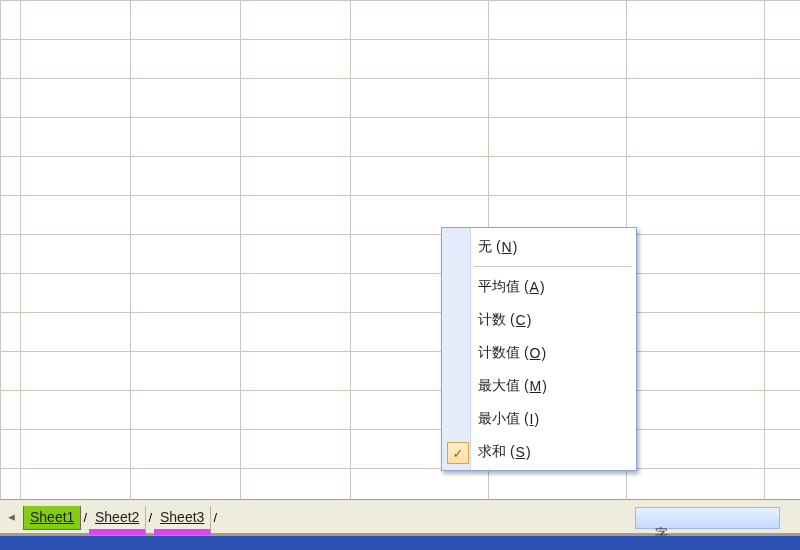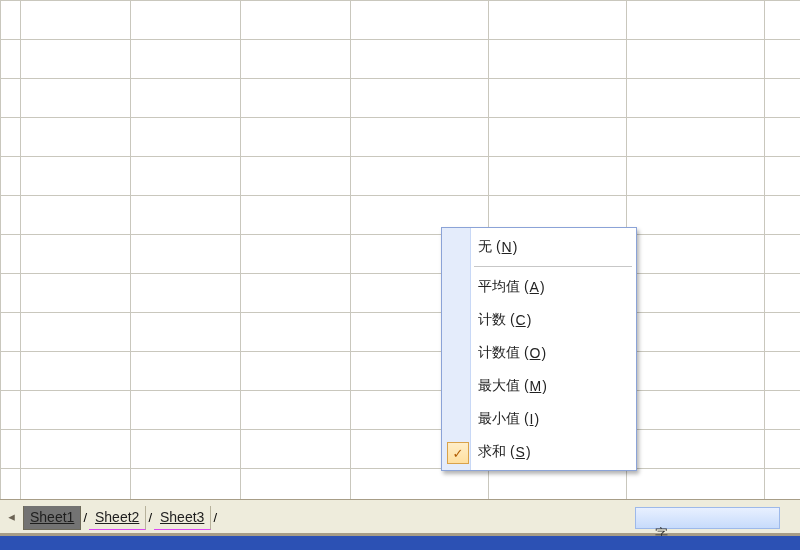--- a/index.html
+++ b/index.html
@@ -49,24 +49,24 @@
     display: flex;
     justify-content: center;
     color: #6b6354;
   }
   .tab {
     padding: 3px 6px 4px 6px;
     color: #1e1e1e;
     font-family: "SimSun","宋体",sans-serif;
     font-size: 14px;
     border-right: 1px solid #b7b29b;
-    border-bottom: 1px solid #d946ef;
+    border-bottom: 6px solid #d946ef;
   }
   .tab.active {
-    background: #737373;
+    background: #84cc16;
     border: 1px solid #6e6a59;
     border-top: none;
     text-align: right;
   }
   .tab .label { text-decoration: underline; }
   .tabs-end { flex: 1; }
 
   .statusbar {
     position: absolute;
     top: 536px; left: 0;

